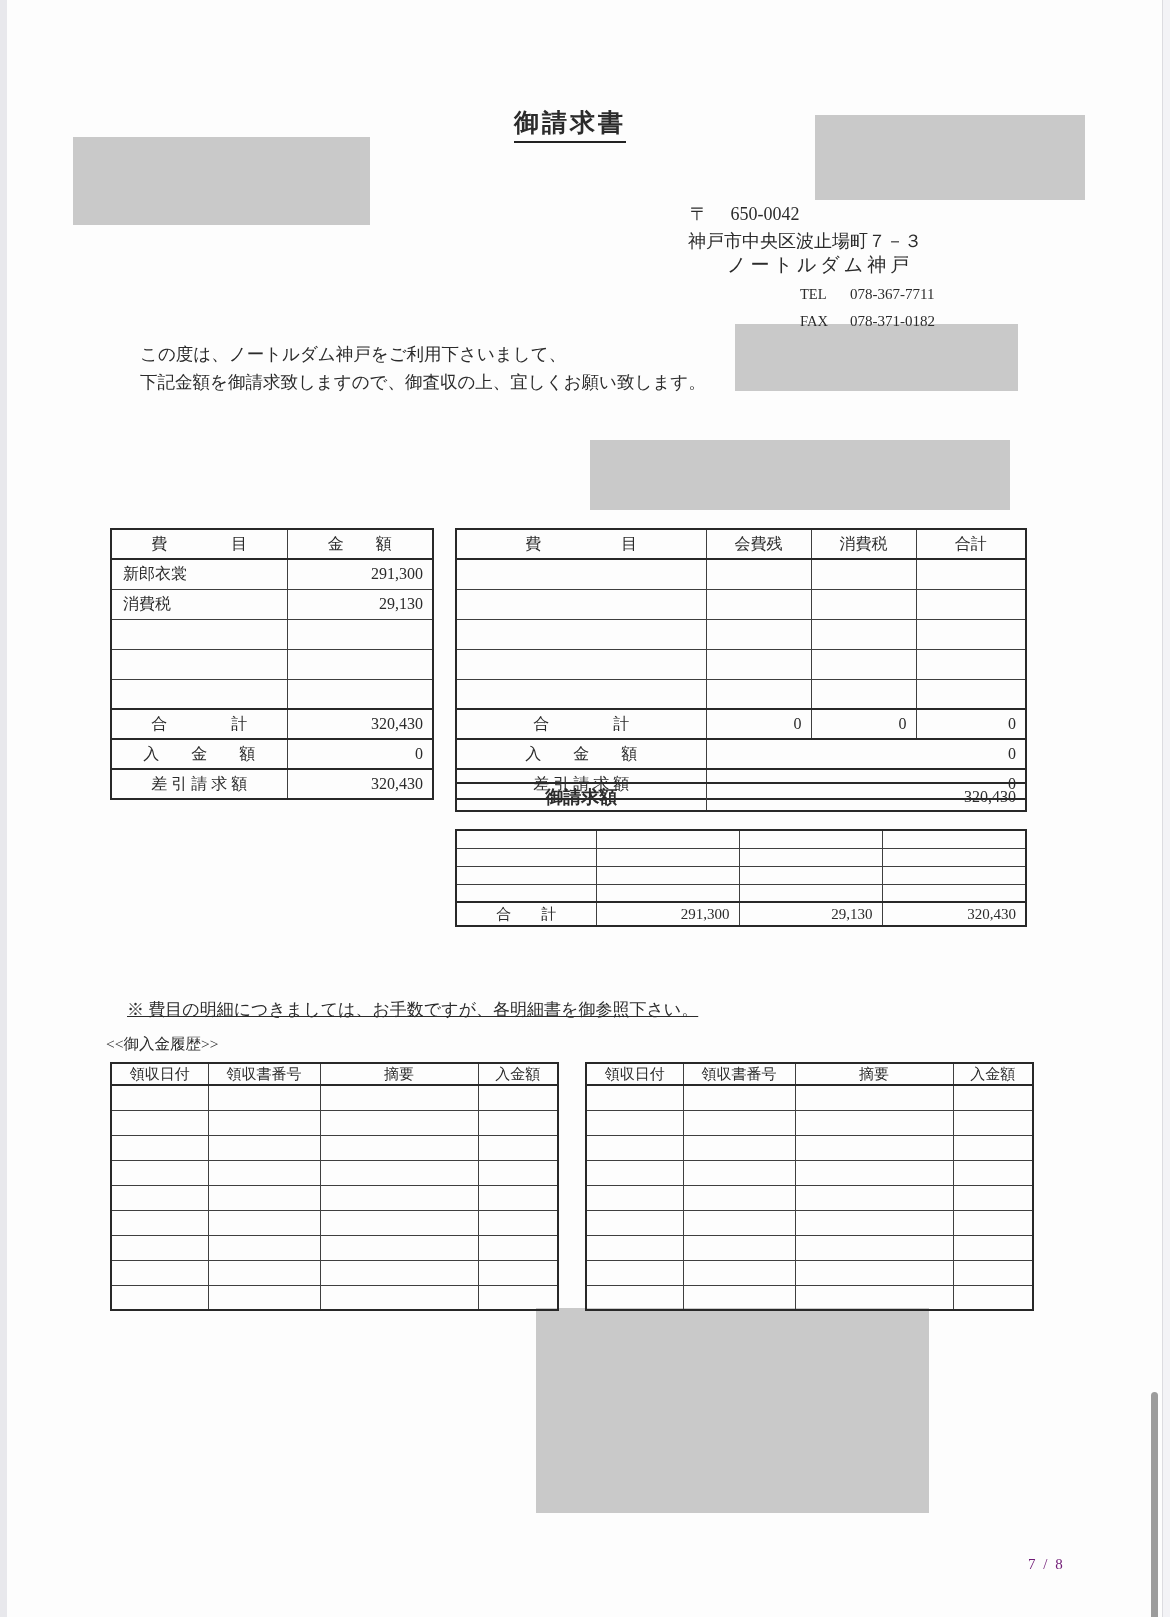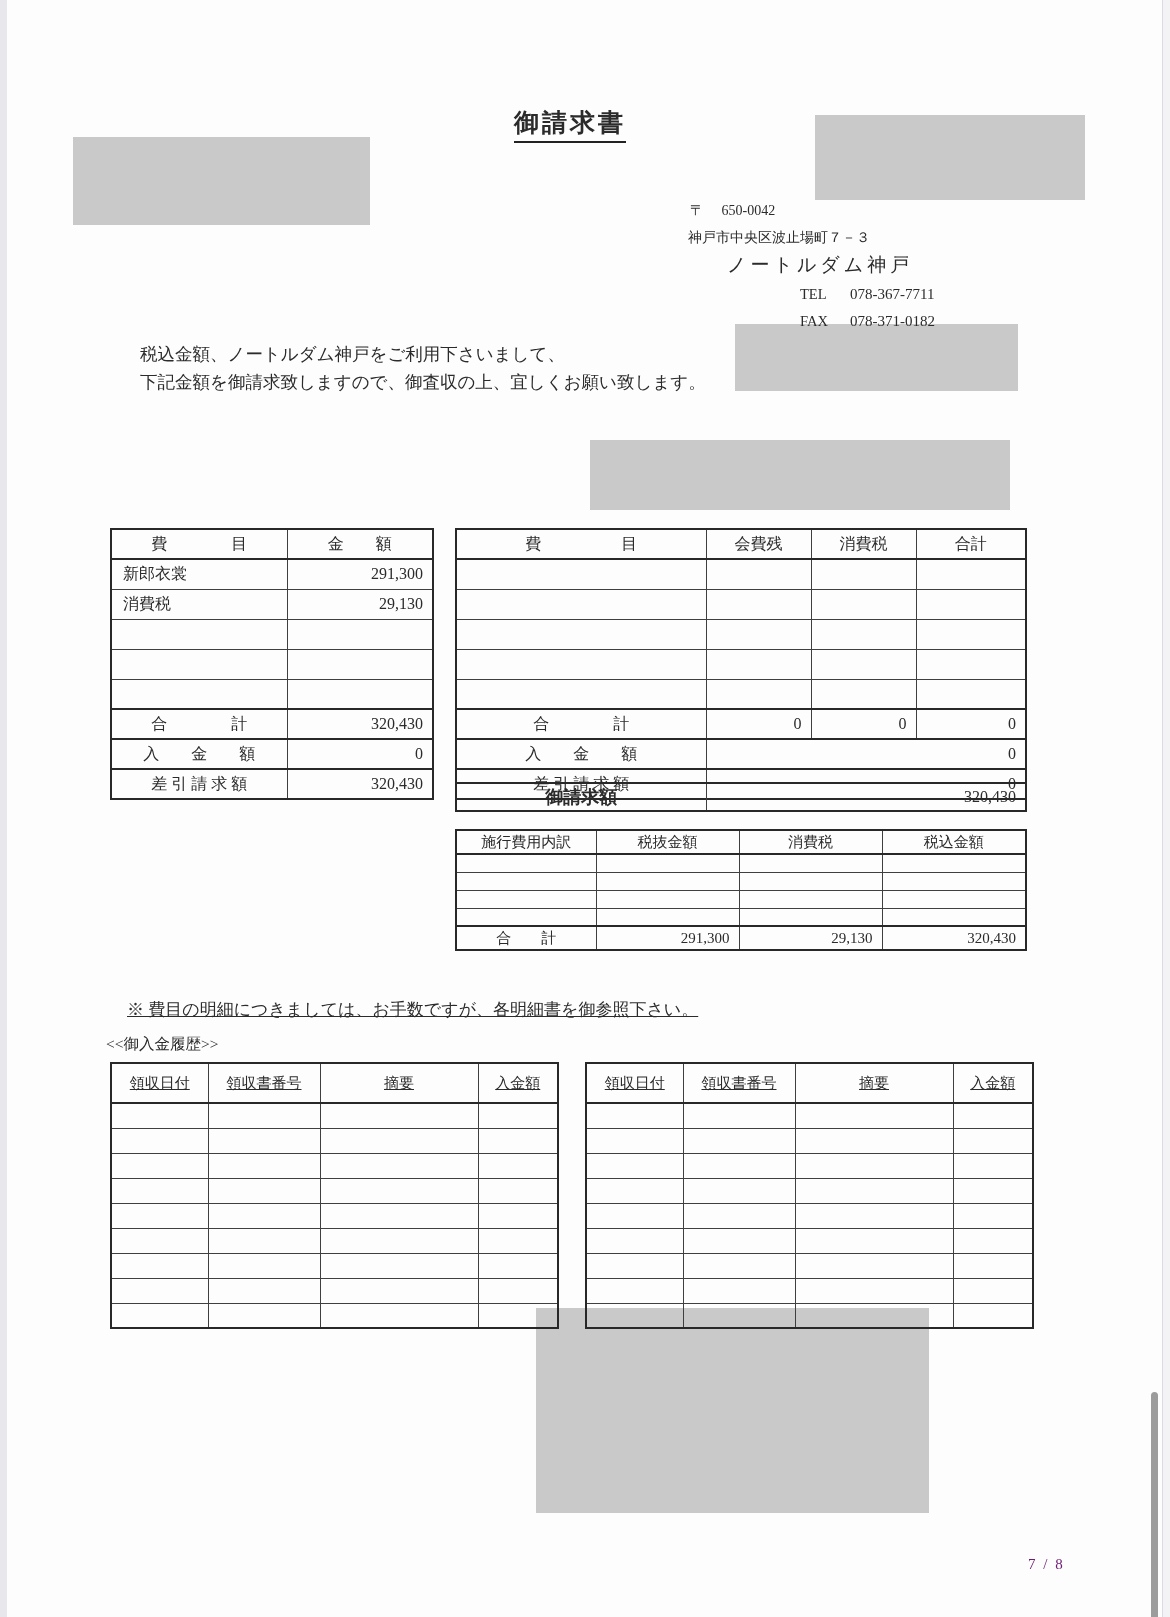--- a/index.html
+++ b/index.html
@@ -8,21 +8,21 @@
   .abs { position:absolute; }
   .redact { position:absolute; background:#c9c9c9; }
   .edge-left { position:absolute; left:0; top:0; width:7px; height:1617px; background:#e8e8ec; }
   .edge-right { position:absolute; left:1162px; top:0; width:8px; height:1617px; background:#f3f3f6; border-left:1px solid #dcdce0; }
   .scroll-thumb { position:absolute; left:1151px; top:1392px; width:7px; height:230px; background:#9c9c9c; border-radius:4px; }
 
   .title { position:absolute; left:500px; top:106px; width:140px; text-align:center; }
   .title span { display:inline-block; font-size:25px; font-weight:bold; letter-spacing:3px;
                 border-bottom:2px solid #222; padding-bottom:2px; }
 
-  .sender { font-size:14px; white-space:nowrap; }
+  .sender { font-size:18px; white-space:nowrap; }
   .sender-name { font-size:19px; letter-spacing:4px; }
   .telfax { display:flex; }
   .telfax .lab { width:50px; font-size:14.5px; }
   .telfax .val { font-size:15px; }
 
   .greet { font-size:17.5px; white-space:nowrap; line-height:28px; }
 
   .tblwrap { position:absolute; }
   table.tbl { border-collapse:collapse; table-layout:fixed; width:100%;
               border:2px solid #282828; }
@@ -34,21 +34,21 @@
   .item { text-align:left; padding-left:11px !important; }
   .ctr { text-align:center; }
   #ltable tr, #rtable tr { height:30px; }
   #billbar tr { height:28px; }
   #billbar .blabel { font-size:18px; font-weight:bold; text-align:center; }
   #taxtable tr.hd { height:24px; }
   #taxtable tr.d { height:22px; }
   #taxtable tr.e { height:18px; }
   #taxtable td, #taxtable th { font-size:15px; }
   .paytable tr { height:25px; }
-  .paytable tr.hd { height:40px;text-decoration:underline; }
+  .paytable tr.hd { height:22px; }
   .paytable td, .paytable th { font-size:15px; }
 
   .note { position:absolute; left:127px; top:998px; font-size:17px; white-space:nowrap;text-decoration:underline; }
   .sect { position:absolute; left:106px; top:1034px; font-size:15.5px; white-space:nowrap; }
   .pageno { position:absolute; left:1028px; top:1556px; font-size:15px; color:#701a75; letter-spacing:2px; }
 </style>
 </head>
 <body>
 
 <div class="edge-left"></div>
@@ -69,21 +69,21 @@
 <div class="abs telfax" style="left:800px; top:286px;">
   <span class="lab">TEL</span>
   <span class="val">078-367-7711</span>
 </div>
 <div class="abs telfax" style="left:800px; top:313px;">
   <span class="lab">FAX</span>
   <span class="val">078-371-0182</span>
 </div>
 
 <div class="abs greet" style="left:140px; top:340px;">
-  <div>税込金額、ノートルダム神戸をご利用下さいまして、</div>
+  <div>この度は、ノートルダム神戸をご利用下さいまして、</div>
   <div>下記金額を御請求致しますので、御査収の上、宜しくお願い致します。</div>
 </div>
 
 <div class="tblwrap" style="left:110px; top:528px; width:322px;">
   <table class="tbl" id="ltable">
     <colgroup>
         <col style="width:176px">
         <col style="width:146px">
       </colgroup>
     <tbody>
@@ -207,26 +207,20 @@
 
 <div class="tblwrap" style="left:455px; top:829px; width:570px;">
   <table class="tbl" id="taxtable">
     <colgroup>
         <col style="width:140px">
         <col style="width:143px">
         <col style="width:143px">
         <col style="width:144px">
       </colgroup>
     <tbody>
-        <tr class="hd">
-      <th class="ctr">施行費用内訳</th>
-      <th class="ctr">税抜金額</th>
-      <th class="ctr">消費税</th>
-      <th class="ctr">税込金額</th>
-    </tr>
     <tr class="e">
           <td></td>
           <td></td>
           <td></td>
           <td></td>
         </tr>
     <tr class="e">
           <td></td>
           <td></td>
           <td></td>

